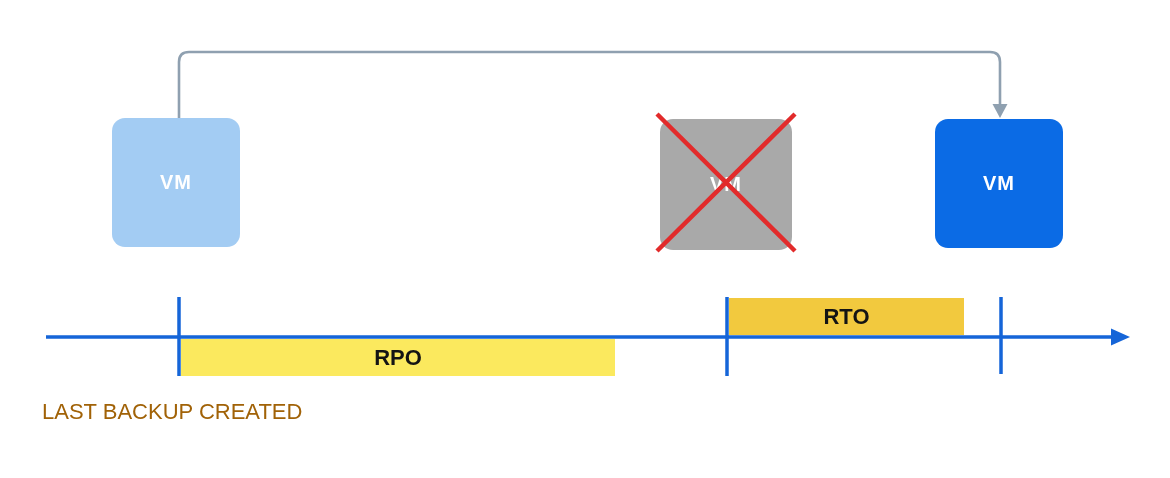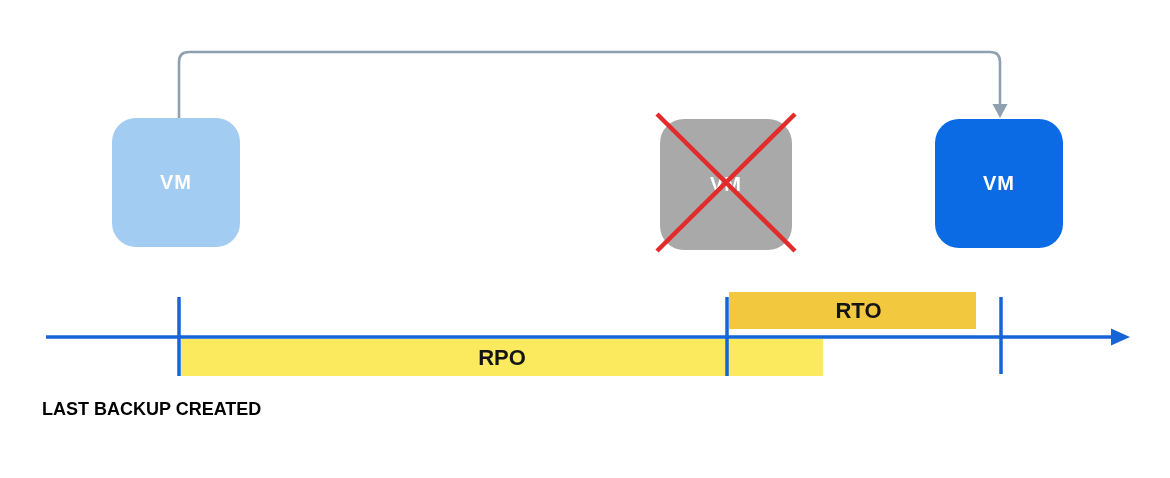--- a/index.html
+++ b/index.html
@@ -14,21 +14,21 @@
   .overlay {
     position: absolute;
     left: 0; top: 0;
     width: 1170px; height: 478px;
     z-index: 2;
   }
   .vm {
     position: absolute;
     width: 128px;
     height: 129px;
-    border-radius: 24px;
+    border-radius: 13px;
     display: flex;
     align-items: center;
     justify-content: center;
     color: #ffffff;
     font-weight: bold;
     font-size: 20px;
     letter-spacing: 1px;
     z-index: 1;
   }
   .vm.source    { left: 112px; top: 118px; }
@@ -37,28 +37,28 @@
   .bar {
     position: absolute;
     display: flex;
     align-items: center;
     justify-content: center;
     font-weight: bold;
     font-size: 22px;
     color: #141414;
     z-index: 1;
   }
-  .bar.rpo { left: 181px; top: 339px; width: 642px; height: 37px; }
-  .bar.rto { left: 729px; top: 292px; width: 235px; height: 37px; padding-left: 12px; }
+  .bar.rpo { left: 181px; top: 339px; width: 434px; height: 37px; }
+  .bar.rto { left: 729px; top: 298px; width: 235px; height: 37px; }
   .milestone {
     position: absolute;
     top: 399px;
-    font-weight: bold;
-    font-size: 18px;
-    color: #000000;
+    font-weight: normal;
+    font-size: 22px;
+    color: #a16207;
     white-space: nowrap;
     z-index: 1;
   }
   .milestone.m1 { left: 42px; }
   .milestone.m2 { left: 725px; transform: translateX(-50%); }
   .milestone.m3 { left: 1000px; transform: translateX(-50%); }
 </style>
 </head>
 <body>
 

